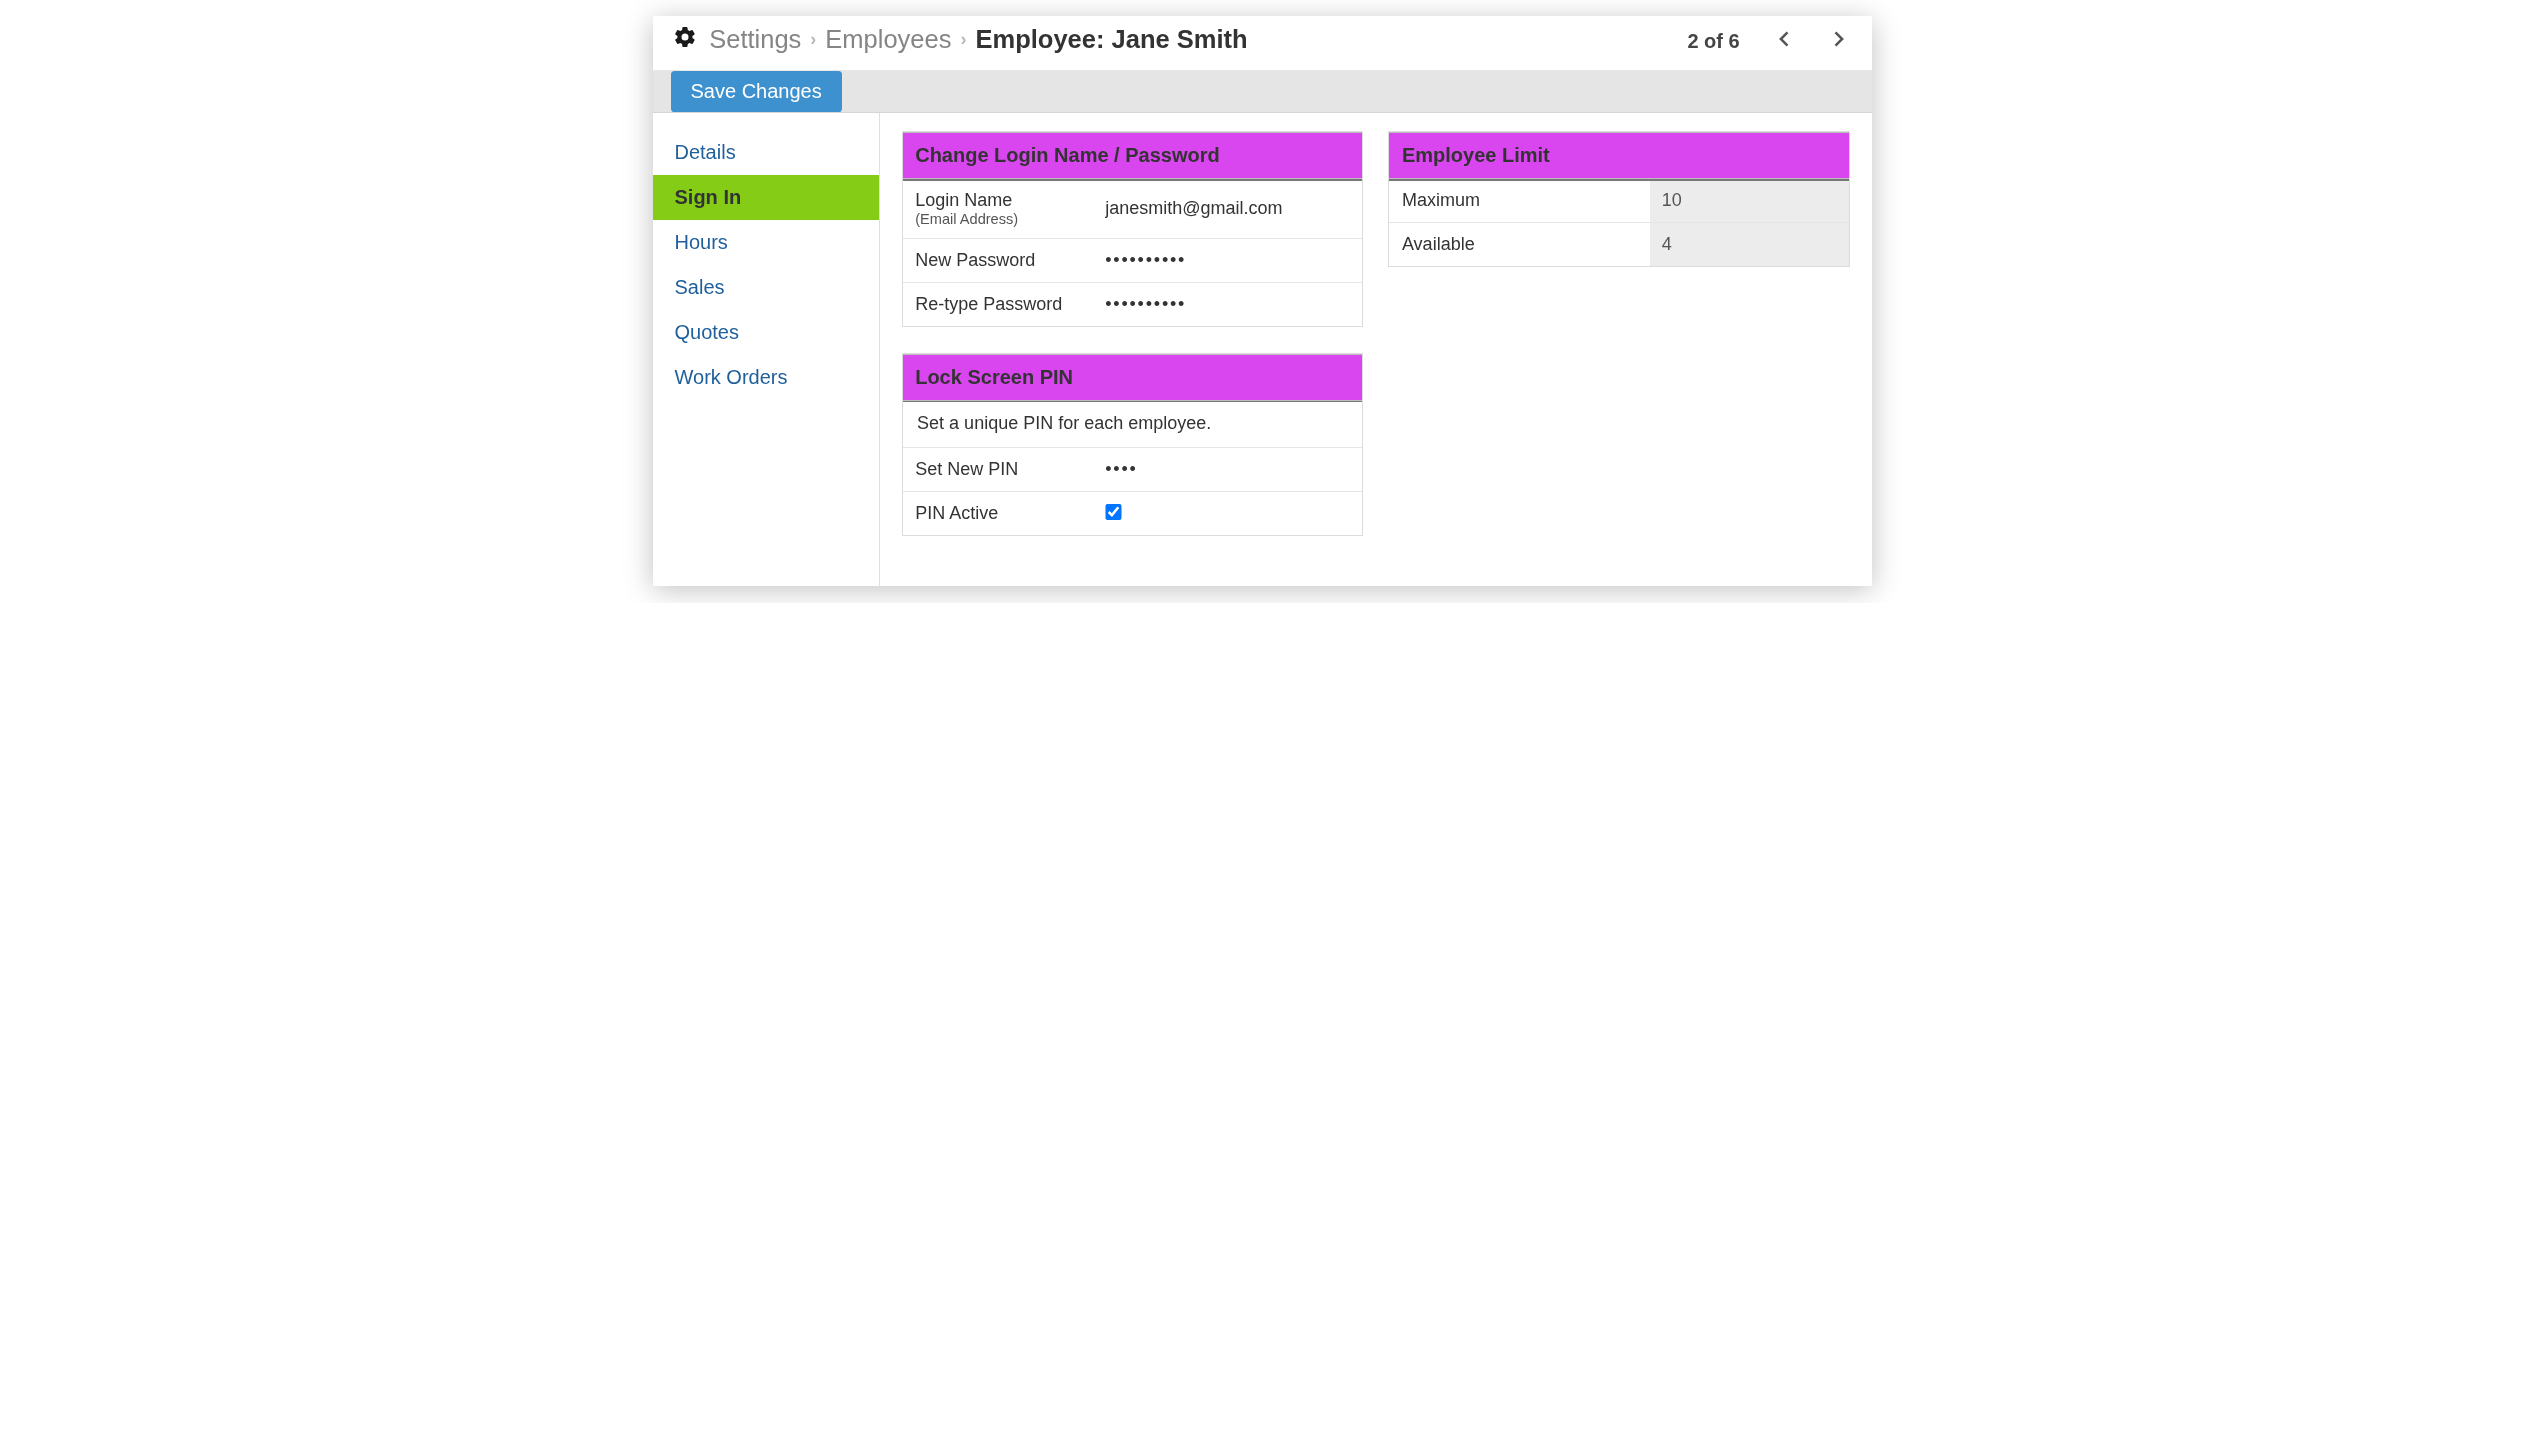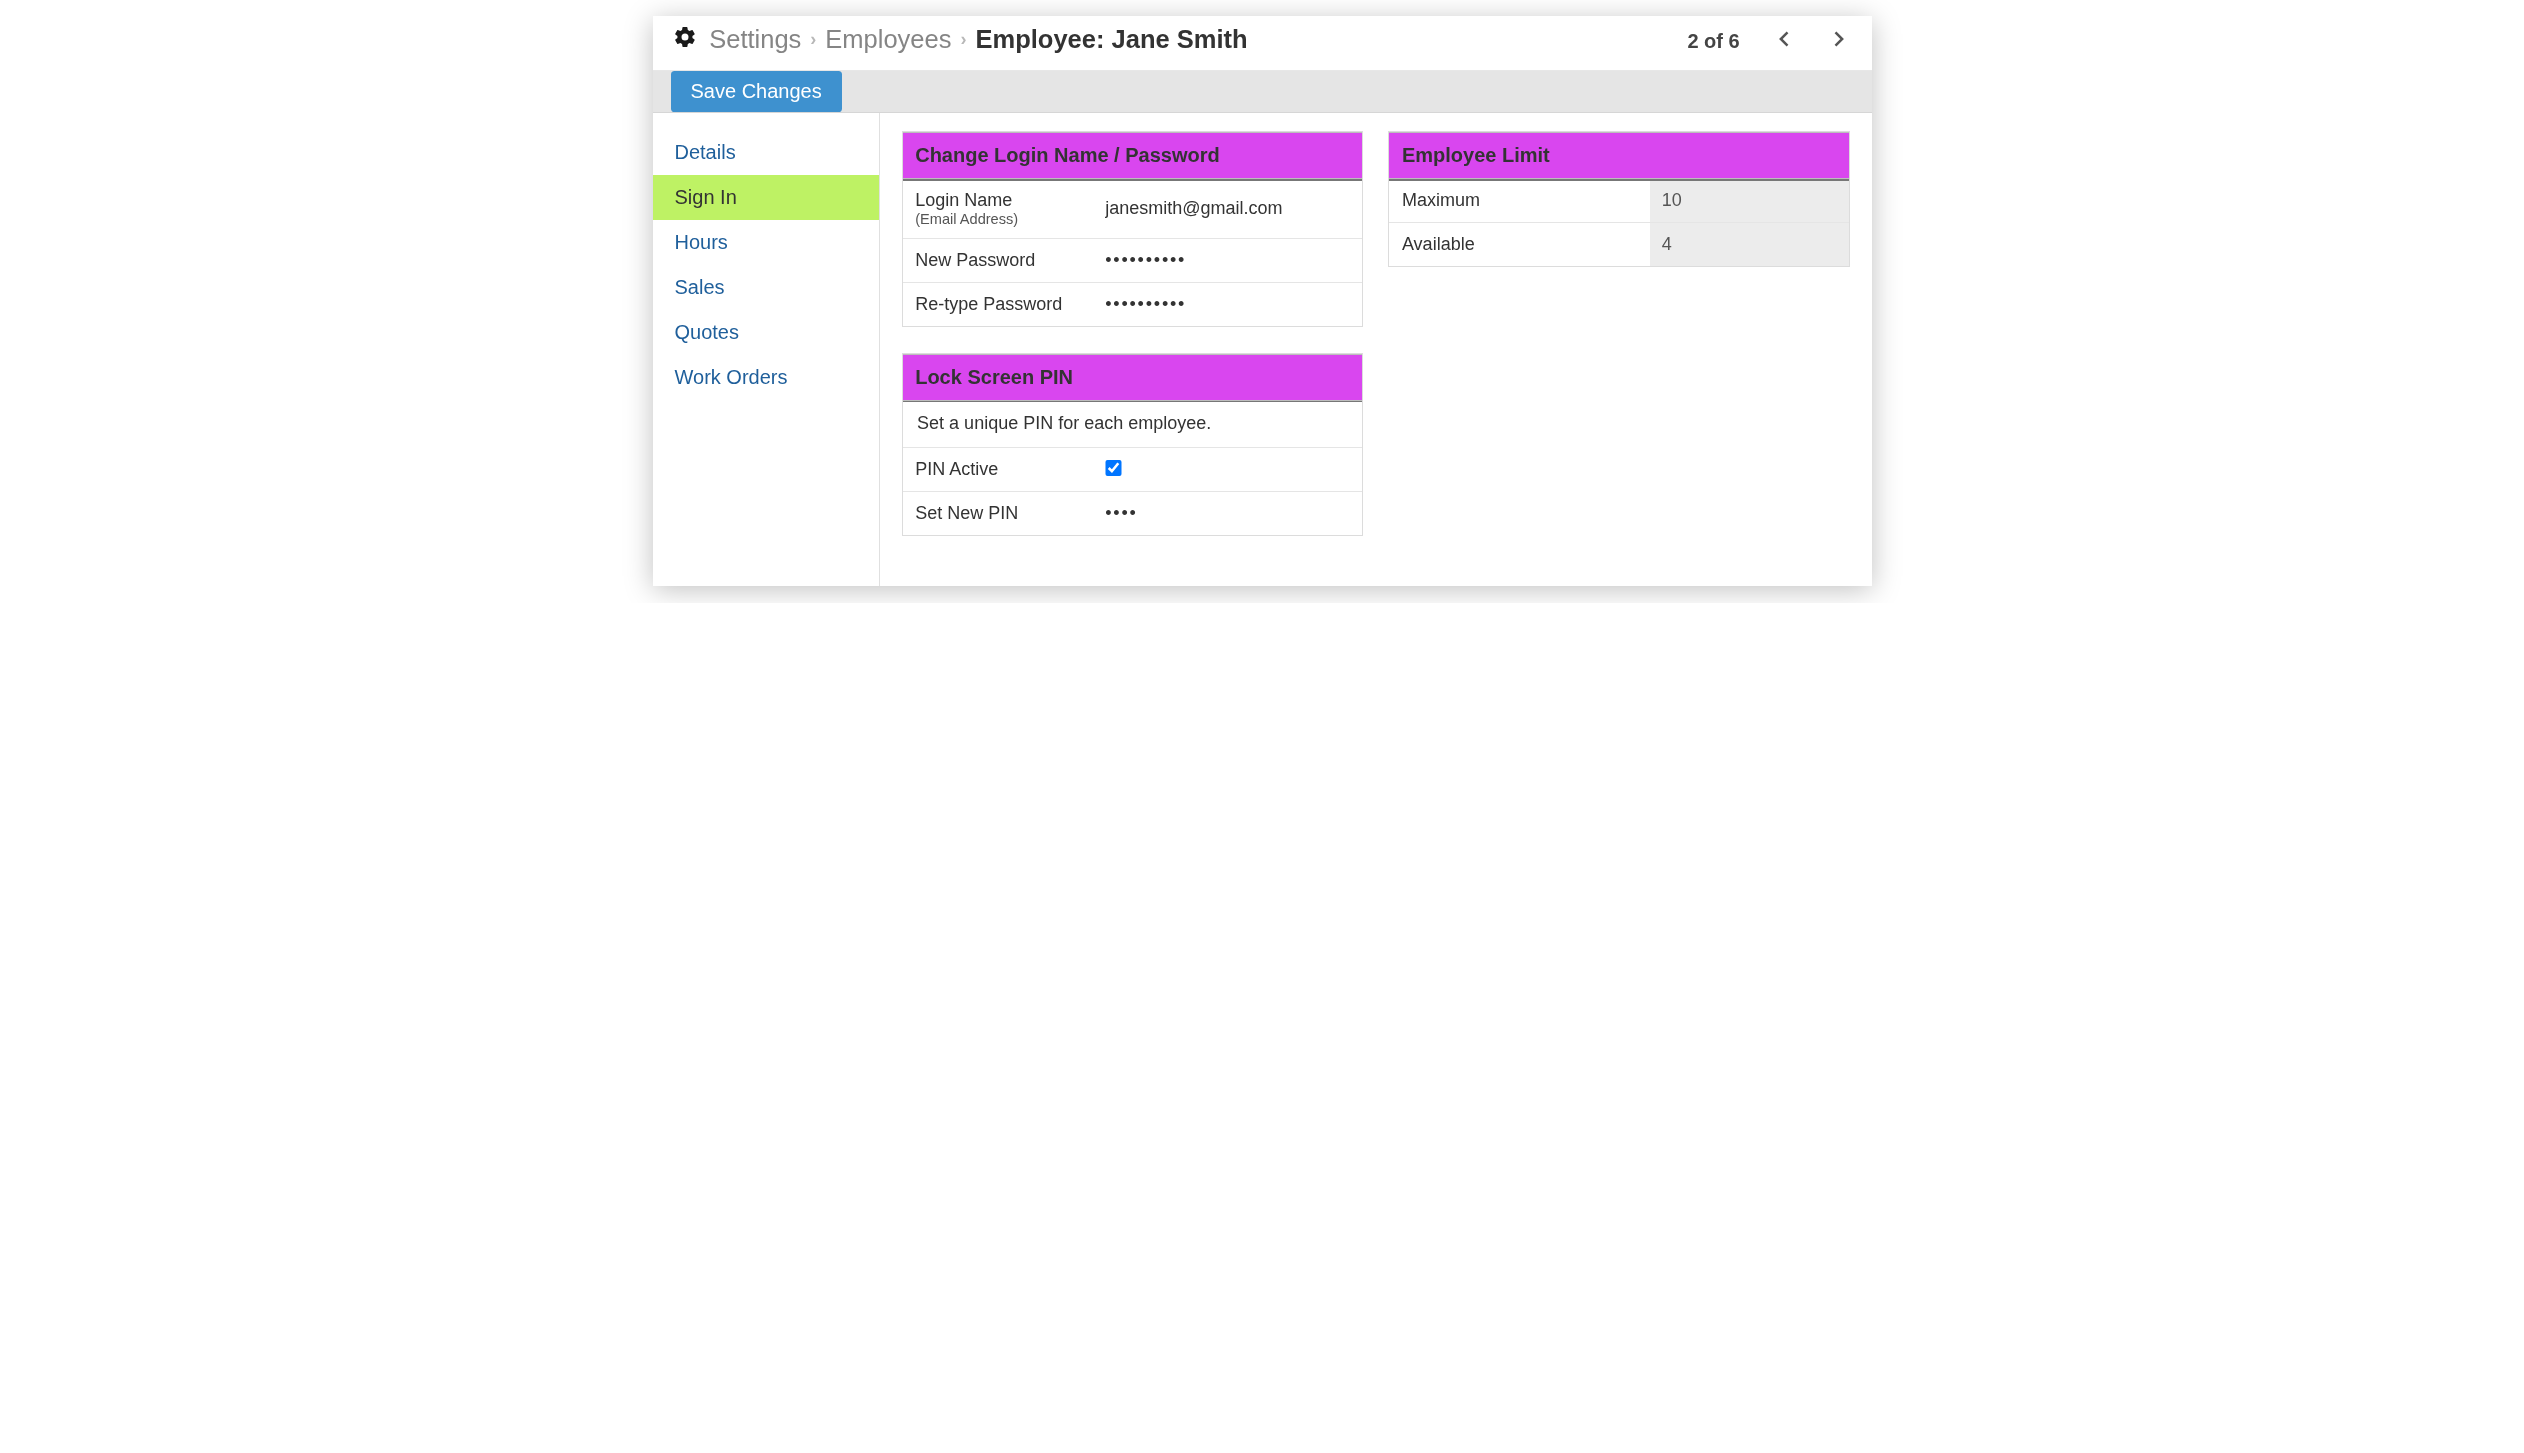--- a/index.html
+++ b/index.html
@@ -74,23 +74,23 @@
       border-right: 0.9px solid #e0e0e0;
       padding-top: 16.4px;
     }
     .side-item {
       padding: 11px 22px;
       font-size: 20px;
       color: #1F5F9B;
       cursor: pointer;
     }
     .side-item.active {
-      background: #bef264;
-      color: #333;
-      font-weight: 400;
+      background: #84cc16;
+      color: #333;
+      font-weight: 700;
     }
     .content {
       flex: 1;
       padding: 18px 22px;
       display: flex;
       gap: 25.5px;
       align-items: flex-start;
     }
     .col { display: flex; flex-direction: column; gap: 25.5px; }
     .col-left { flex: 1; max-width: 473px; }
@@ -236,29 +236,29 @@
             <div class="row-value">
               <span class="dots">••••••••••</span>
             </div>
           </div>
         </div>
 
         <div class="panel">
           <div class="panel-title">Lock Screen PIN</div>
           <div class="panel-info">Set a unique PIN for each employee.</div>
           <div class="row">
+            <div class="row-label">Set New PIN</div>
+            <div class="row-value">
+              <span class="dots">••••</span>
+            </div>
+          </div>
+          <div class="row">
             <div class="row-label">PIN Active</div>
             <div class="row-value">
               <input type="checkbox" checked="" style="">
-            </div>
-          </div>
-          <div class="row">
-            <div class="row-label">Set New PIN</div>
-            <div class="row-value">
-              <span class="dots">••••</span>
             </div>
           </div>
         </div>
 
       </div>
 
       <div class="col col-right">
         <div class="panel">
           <div class="panel-title">Employee Limit</div>
           <div class="row">

